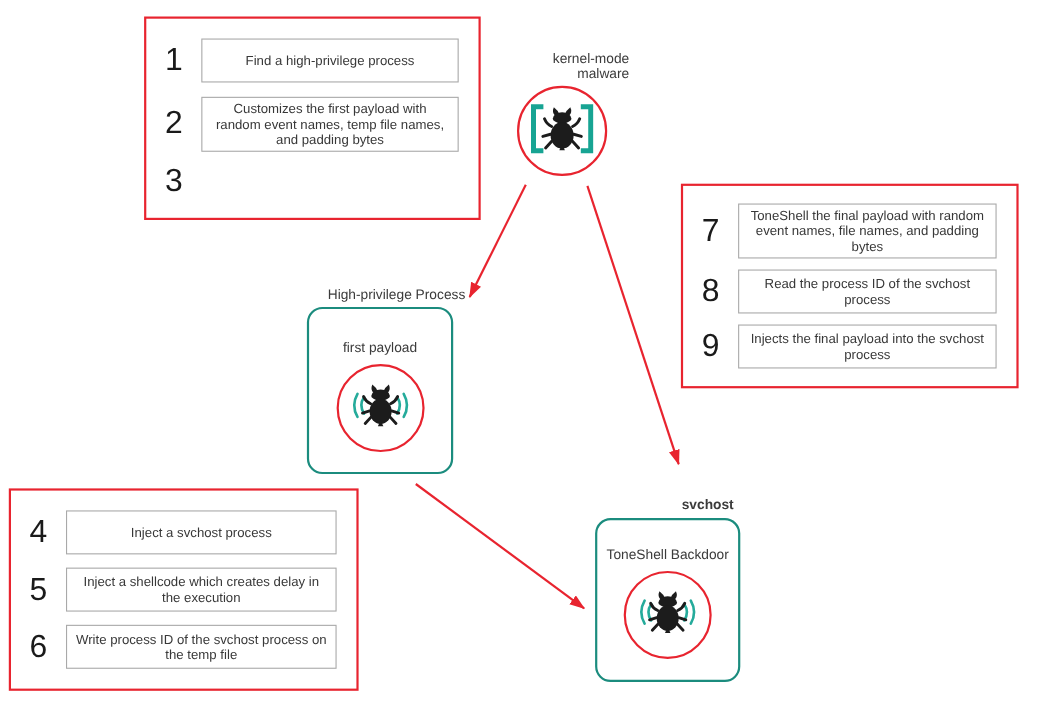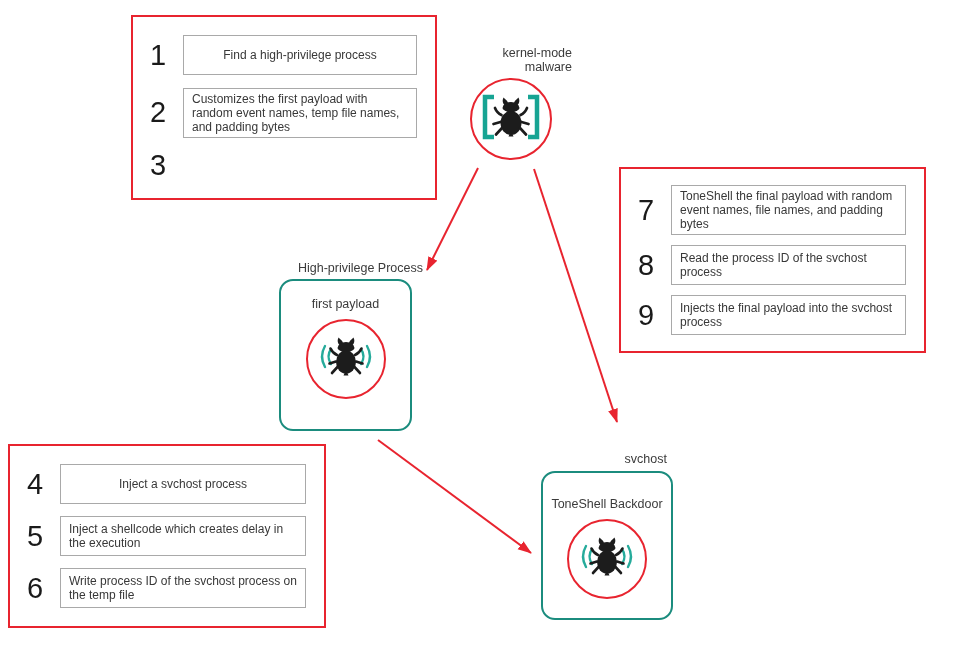--- a/index.html
+++ b/index.html
@@ -16,43 +16,43 @@
   .panel-tl{left:131px;top:15px;width:306px;height:185px;}
   .panel-r {left:619px;top:167px;width:307px;height:186px;}
   .panel-bl{left:8px;top:444px;width:318px;height:184px;}
   .row{display:flex;align-items:center;}
   .num{
     width:50px;flex:0 0 50px;text-align:center;font-size:29px;color:#1a1a1a;
     line-height:1;
   }
   .stepbox{
     flex:1;min-height:40px;border:1px solid #a9a9a9;background:#ffffff;
-    display:flex;align-items:center;justify-content:center;
+    display:flex;align-items:center;justify-content:center;text-align:center;
     font-size:12px;line-height:1.18;color:#383838;padding:3px 8px;box-sizing:border-box;
   }
   
   .node-label{
     position:absolute;text-align:right;font-size:12.5px;color:#3b3b3b;line-height:1.15;
   }
   .kernel-label{left:451px;top:46px;width:121px;}
   .hp-label{left:263px;top:261px;width:160px;}
-  .sv-label{left:547px;top:452px;width:120px;}
+  .sv-label{left:547px;top:452px;width:120px;font-weight:bold;}
   
   .red-circle{
     border:2px solid #e8242f;border-radius:50%;background:#ffffff;
     display:flex;align-items:center;justify-content:center;box-sizing:border-box;
   }
   .kernel-circle{position:absolute;left:470px;top:78px;width:82px;height:82px;}
   .teal-box{
     position:absolute;border:2px solid #1b8c7e;border-radius:14px;background:#ffffff;
     display:flex;flex-direction:column;align-items:center;box-sizing:border-box;
   }
   .hp-box{left:279px;top:279px;width:133px;height:152px;}
   .sv-box{left:541px;top:471px;width:132px;height:149px;}
-  .inner-label{font-size:12.5px;color:#3b3b3b;margin-top:16px;text-align:center;}
+  .inner-label{font-size:12.5px;color:#3b3b3b;margin-top:28px;text-align:center;}
   .teal-box .red-circle{width:80px;height:80px;margin-top:8px;}
   
   .arrows{position:absolute;left:0;top:0;pointer-events:none;}
   .arrows line{stroke:#e8242f;stroke-width:2;}
 </style>
 </head>
 <body>
 
 <div class="canvas">
 

